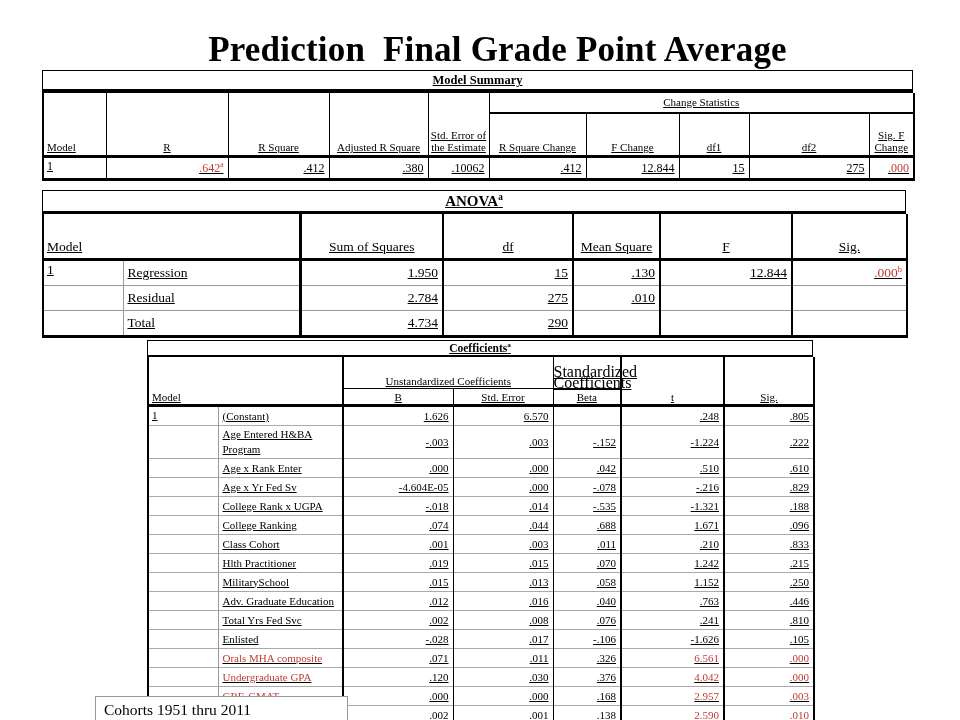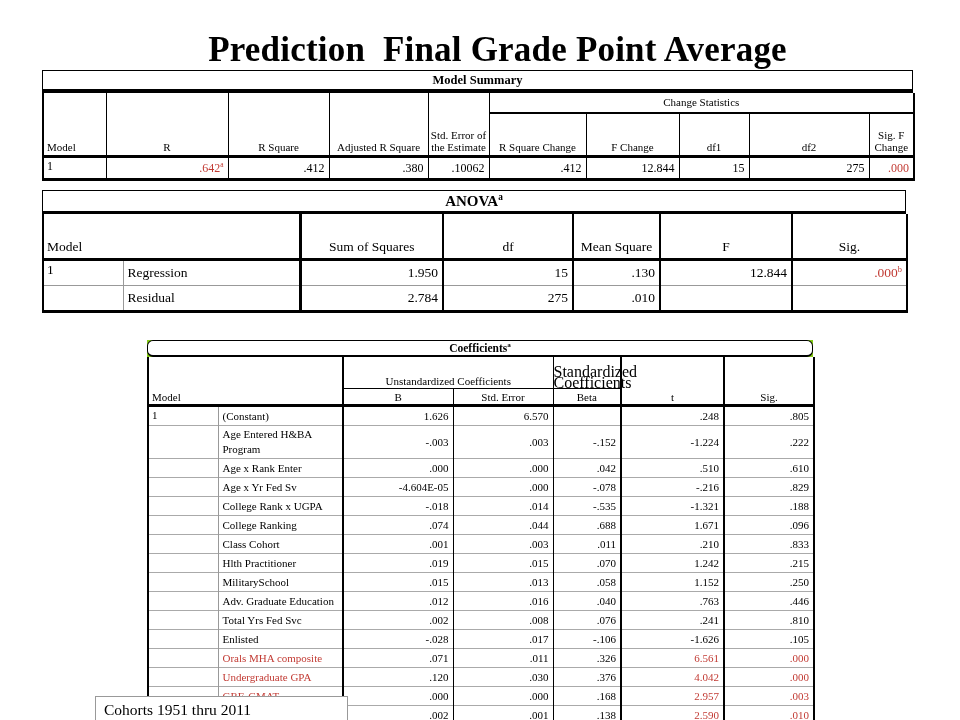--- a/index.html
+++ b/index.html
@@ -2,21 +2,21 @@
 <html><head>
 <meta charset="utf-8">
 <style>
   html,body{margin:0;padding:0;background:#fff;}
   #slide{position:relative;width:960px;height:720px;background:#ffffff;overflow:hidden;
          font-family:"Liberation Serif","DejaVu Serif",serif;color:#000;}
   
   #slide-title{position:absolute;top:7px;left:0;right:0;text-align:center;
                font-size:35px;font-weight:bold;white-space:pre;letter-spacing:.2px;margin-left:35px;}
   
-  .twrap{position:absolute;background:#84cc16;}
+  .twrap{position:absolute;background:#84cc16;text-decoration:underline;}
   .tbl-title{border:1px solid #000;text-align:center;font-weight:bold;background:#fff;}
   table{border-collapse:collapse;width:100%;table-layout:fixed;background:#fff;}
   th{font-weight:normal;vertical-align:bottom;text-align:center;padding:1px 2px;}
   td{vertical-align:middle;overflow:hidden;}
   .num{text-align:right;padding-right:4px;}
   .mod{text-align:left;vertical-align:top;padding-left:3px;}
   .lab{text-align:left;padding-left:4px;white-space:pre-line;}
   .h-left{text-align:left;padding-left:3px;}
   sup{font-size:0.62em;vertical-align:super;line-height:0;}
   .red, .red sup{color:#c23b34;}
@@ -38,21 +38,21 @@
   #anova-table th.b3{border-left:3px solid #000;}
   #anova-table th.b2{border-left:2px solid #000;}
   #anova-table td{height:22px;}
   #anova-table td.col-label{border-left:1px solid #999;}
   #anova-table td.col-sum_of_squares{border-left:3px solid #000;}
   #anova-table td.col-df,#anova-table td.col-mean_square,
   #anova-table td.col-f,#anova-table td.col-sig{border-left:2px solid #000;}
   #anova-table tbody tr+tr td{border-top:1px solid #999;}
   
   #coef-wrap{left:147px;top:340px;width:666px;}
-  #coef-wrap .tbl-title{border-bottom-width:2px;font-size:11.5px;height:14px;line-height:14px;border-radius:6px;}
+  #coef-wrap .tbl-title{border-bottom-width:2px;font-size:11.5px;height:14px;line-height:14px;}
   #coef-table{border:2px solid #000;border-top:none;border-bottom:3px solid #000;font-size:11px;}
   #coef-table thead tr:first-child th{height:29px;}
   #coef-table thead tr.sub-row th{height:14px;padding:0 1px 1px 1px;}
   #coef-table th.h-unstd{border-left:2px solid #000;border-bottom:1px solid #000;}
   #coef-table th.h-std{border-left:1px solid #000;border-bottom:1px solid #000;
                        font-size:16px;padding:0;line-height:11px;}
   #coef-table th.b2{border-left:2px solid #000;}
   #coef-table th.b1{border-left:1px solid #000;}
   #coef-table td{height:16px;line-height:15px;font-size:11px;}
   #coef-table td.col-label{border-left:1px solid #999;}
@@ -156,20 +156,29 @@
           </tr>
           <tr>
             <td class="col-model mod"><span></span></td>
             <td class="col-label lab"><span>Residual</span></td>
             <td class="col-sum_of_squares num"><span>2.784</span></td>
             <td class="col-df num"><span>275</span></td>
             <td class="col-mean_square num"><span>.010</span></td>
             <td class="col-f num"><span></span></td>
             <td class="col-sig num"><span></span></td>
           </tr>
+          <tr>
+            <td class="col-model mod"><span></span></td>
+            <td class="col-label lab"><span>Total</span></td>
+            <td class="col-sum_of_squares num"><span>4.734</span></td>
+            <td class="col-df num"><span>290</span></td>
+            <td class="col-mean_square num"><span></span></td>
+            <td class="col-f num"><span></span></td>
+            <td class="col-sig num"><span></span></td>
+          </tr>
         </tbody>
     </table>
   </div>
 
   <div class="twrap" id="coef-wrap">
     <div class="tbl-title"><span>Coefficients</span><sup>a</sup></div>
     <table id="coef-table">
       <colgroup>
         <col style="width:70px">
           <col style="width:125px">

